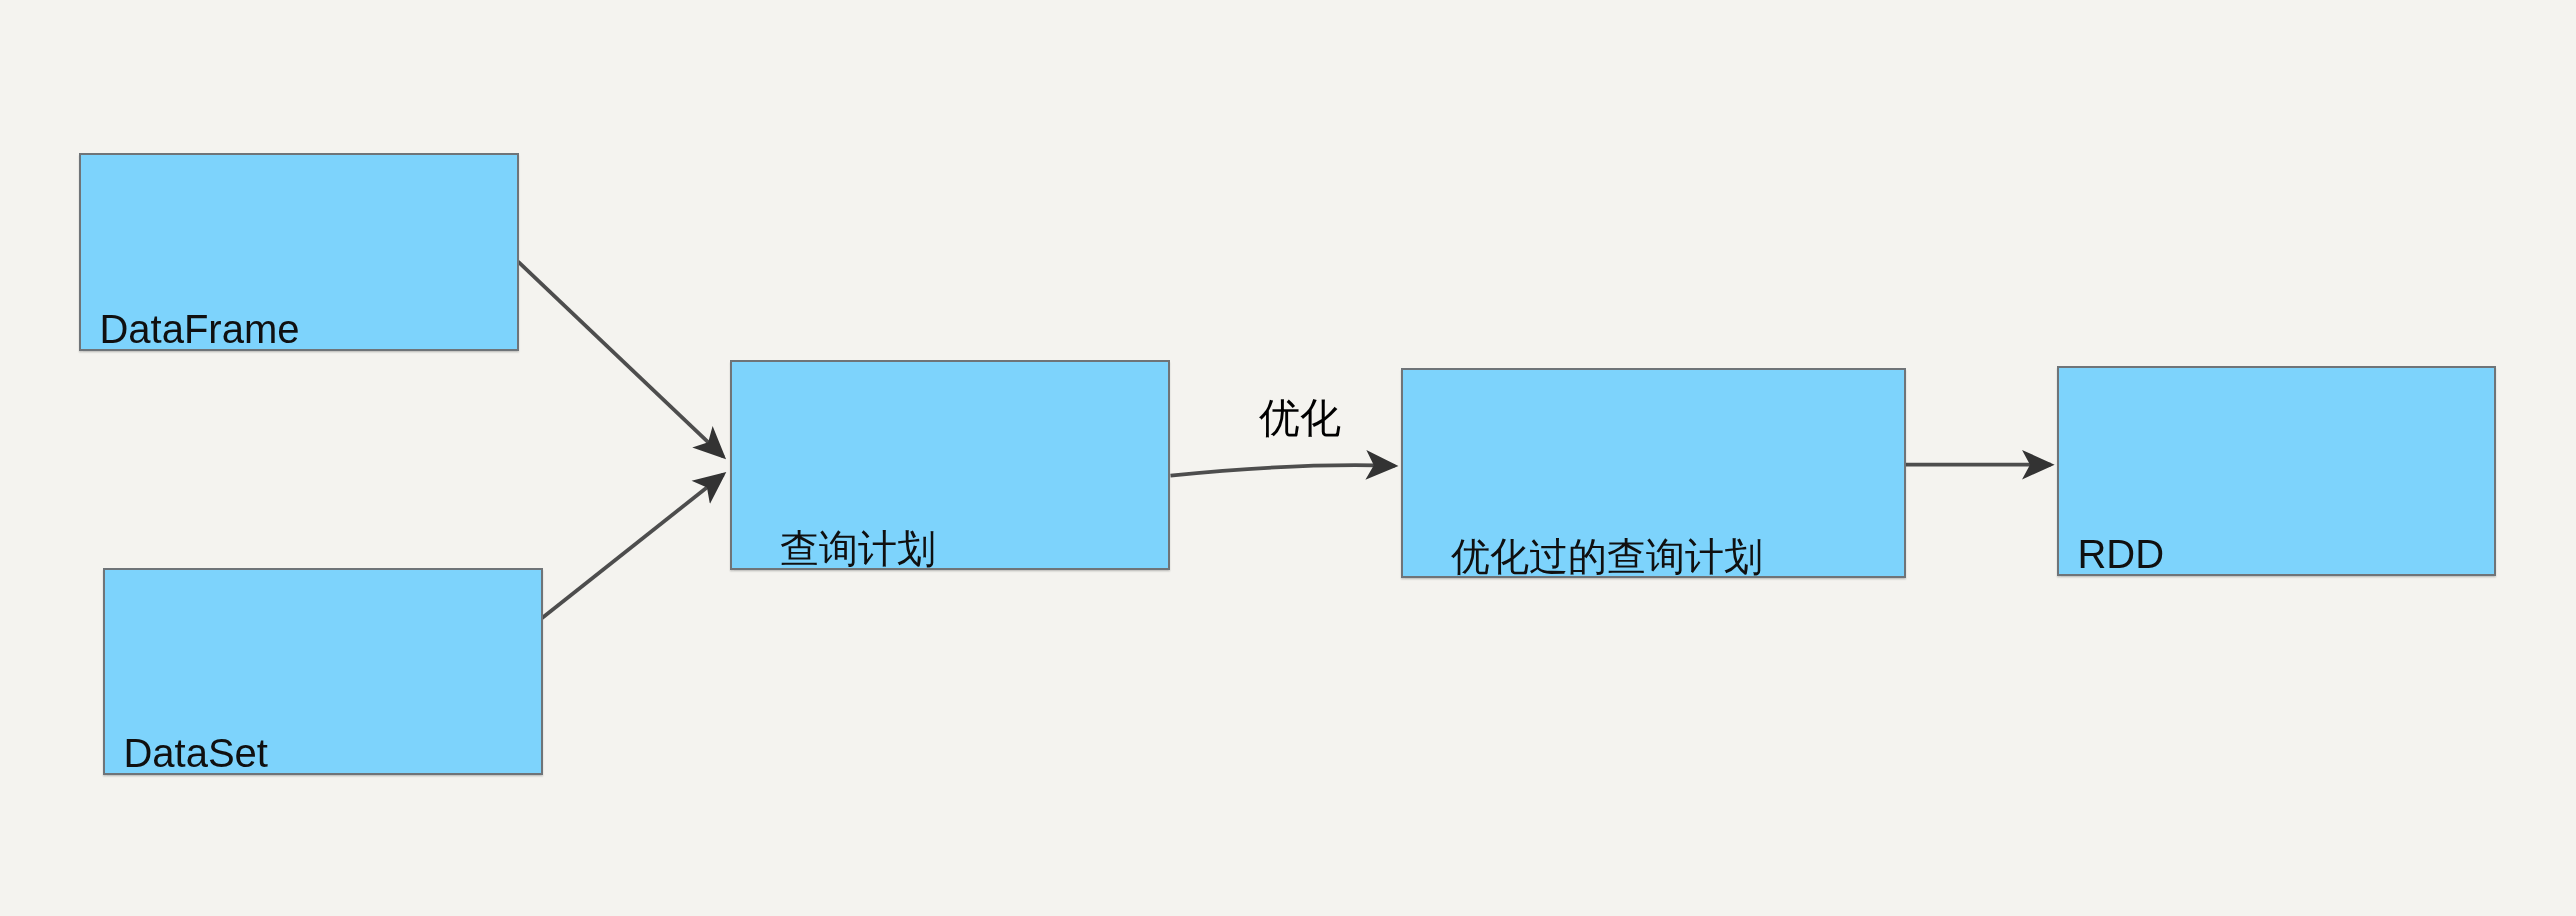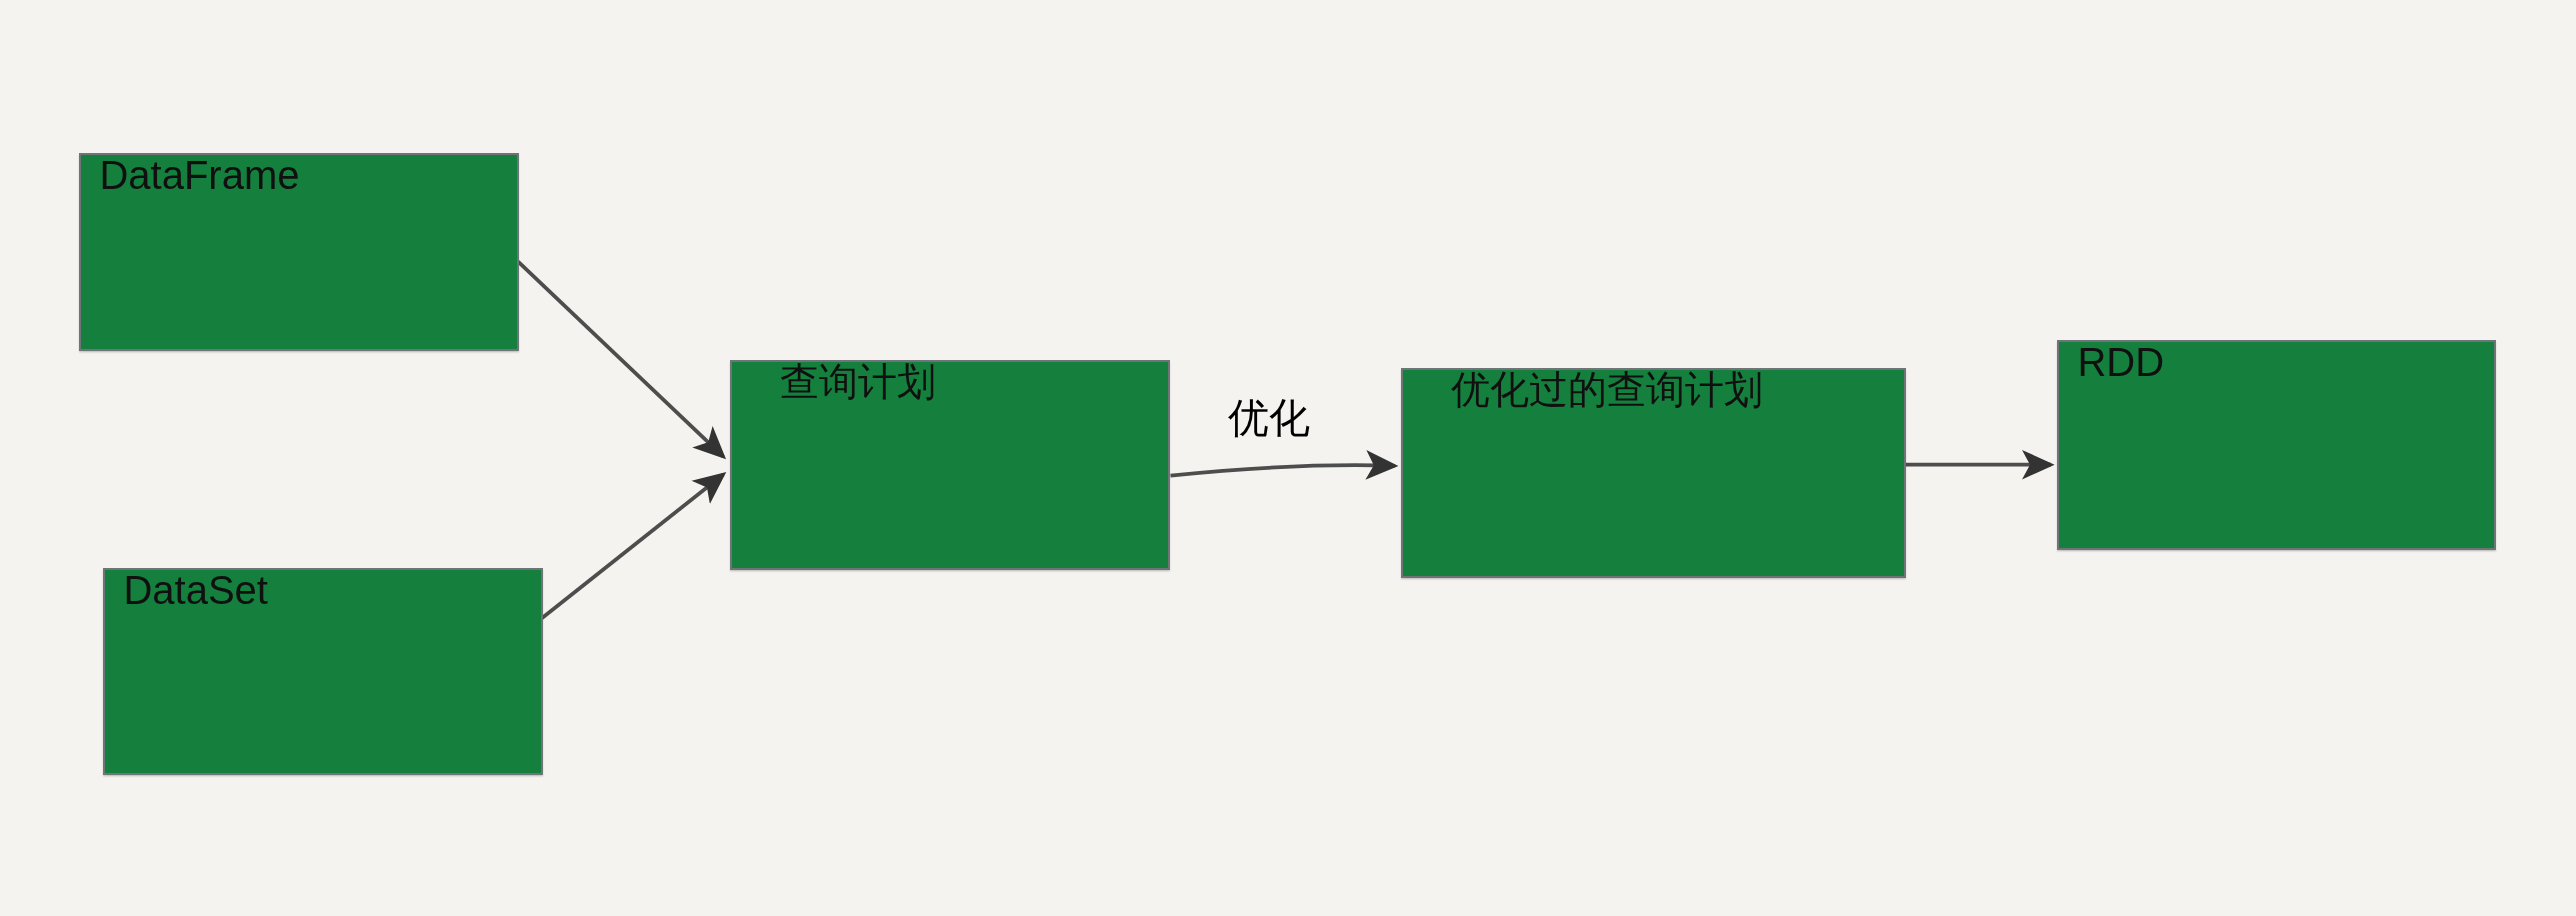--- a/index.html
+++ b/index.html
@@ -19,24 +19,24 @@
     position: absolute;
     left: 0;
     top: 0;
     width: 2576px;
     height: 917px;
     pointer-events: none;
   }
   .node {
     position: absolute;
     box-sizing: border-box;
-    background: #15803d;
+    background: #7dd3fc;
     border: 2.7px solid #6f7478;
     display: flex;
-    align-items: flex-start;
+    align-items: flex-end;
     box-shadow: 0 2.2px 1.6px rgba(0,0,0,0.18);
   }
   .node-label {
     padding-left: 18.4px;
     font-size: 40px;
     line-height: 1.0;
     color: #101010;
     white-space: nowrap;
     letter-spacing: 0px;
   }
@@ -45,28 +45,29 @@
     font-size: 39px;
     padding-left: 48px;
   }
   .edge-label {
     position: absolute;
     font-family: "DejaVu Sans", sans-serif;
     font-size: 41px;
     color: #000000;
     white-space: nowrap;
     line-height: 1;
+    margin-left: 31px;
   }
 
   
   #node-dataframe      { left: 79px;  top: 153px;  width: 440px;  height: 198px; }
   #node-dataset        { left: 79px;  top: 568px; width: 440px;  height: 207px; margin-left: 24px; }
   #node-query-plan     { left: 730px; top: 360px;  width: 440px;  height: 210px; }
   #node-optimized-plan { left: 1401px; top: 368px;  width: 505px;  height: 210px; }
-  #node-rdd            { left: 2057px; top: 340px;  width: 439px;  height: 210px; }
+  #node-rdd            { left: 2057px; top: 366px;  width: 439px;  height: 210px; }
 
   #label-optimize      { left: 1228px; top: 398px; }
 </style>
 </head>
 <body>
 
 <div id="canvas">
 
   <svg class="edges" viewBox="0 0 4758 1693" width="2576" height="917" xmlns="http://www.w3.org/2000/svg">
     <defs>

